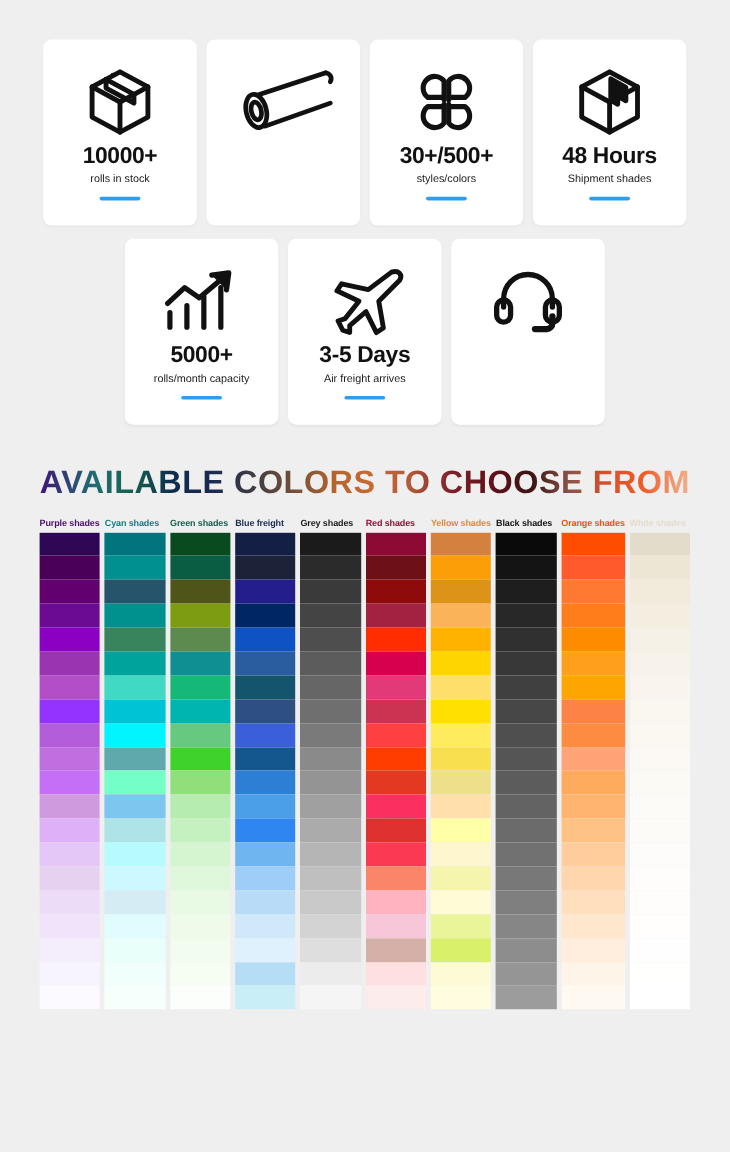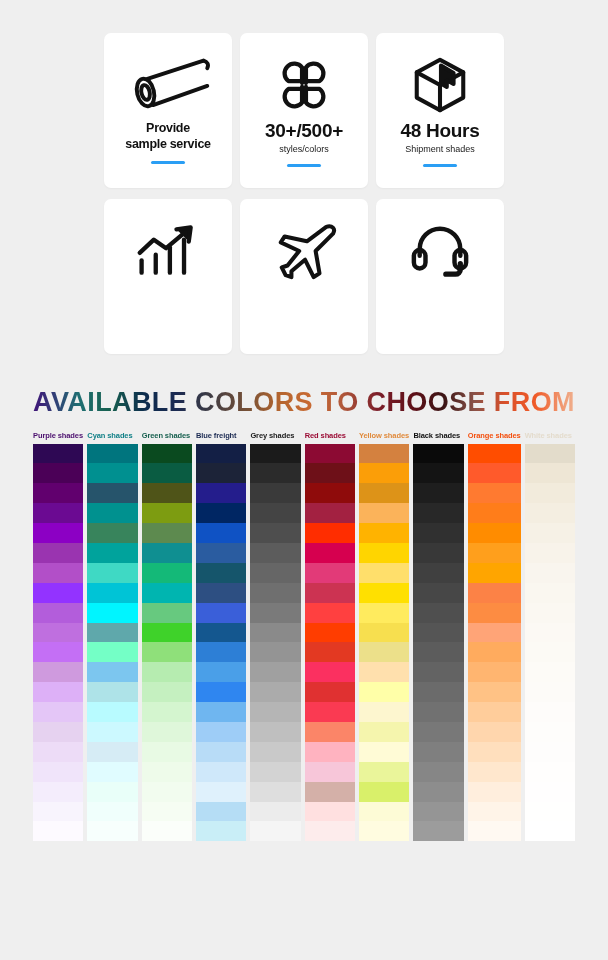--- a/index.html
+++ b/index.html
@@ -134,31 +134,44 @@
 </style>
 </head>
 <body>
 
 <div class="page">
 
   <section class="features">
     <div class="feat-row row1">
         <div class="card">
           <div class="card-icon">
+            <svg width="62" height="62" viewBox="0 0 64 64" fill="none" stroke="#111" stroke-width="4.2" stroke-linejoin="round" stroke-linecap="round">
+      <path d="M32 6 L56 19 L56 45 L32 58 L8 45 L8 19 Z"></path>
+      <path d="M8 19 L32 32 L56 19"></path>
+              <path d="M32 32 L32 58"></path>
+      <path d="M20 12.5 L44 25.5"></path>
+              <path d="M26 9 L26 9"></path>
+      <path d="M20 12.5 L20 20 L44 33 L44 25.5"></path>
+    </svg>
+          </div>
+          <div class="card-body">
+            <div class="card-title">10000+</div>
+            <div class="card-sub">rolls in stock</div>
+            <div class="card-rule" style="background: rgb(42, 158, 244);"></div>
+          </div>
+        </div>
+        <div class="card">
+          <div class="card-icon">
             <svg width="86" height="62" viewBox="0 0 92 64" fill="none" stroke="#111" stroke-width="4.2" stroke-linejoin="round" stroke-linecap="round">
       <ellipse cx="22" cy="40" rx="9" ry="15" transform="rotate(-13 22 40)"></ellipse>
       <ellipse cx="22" cy="40" rx="4.4" ry="8" transform="rotate(-13 22 40)"></ellipse>
       <path d="M24 25.5 L84 6"></path>
       <path d="M30 53.5 L88 33"></path>
       <path d="M84 6 C88 7 90 10 88 14"></path>
     </svg>
-          </div>
-          <div class="card-body">
-            <div class="card-title small">Provide<br>sample service</div>
-            <div class="card-rule" style="background: rgb(42, 158, 244);"></div>
           </div>
         </div>
         <div class="card">
           <div class="card-icon">
             <svg width="62" height="62" viewBox="0 0 64 64" fill="none" stroke="#111" stroke-width="4.4" stroke-linejoin="round" stroke-linecap="round">
       <path d="M30 30 L30 14 A10 10 0 1 0 16 28 L30 28 Z"></path>
       <path d="M34 30 L34 14 A10 10 0 1 1 48 28 L34 28 Z"></path>
       <path d="M30 34 L30 50 A10 10 0 1 1 16 36 L30 36 Z"></path>
       <path d="M34 34 L34 50 A10 10 0 1 0 48 36 L34 36 Z"></path>
     </svg>
@@ -190,26 +203,36 @@
           <div class="card-icon">
             <svg width="66" height="58" viewBox="0 0 70 60" fill="none" stroke="#111" stroke-width="4.6" stroke-linejoin="round" stroke-linecap="round">
       <path d="M7 53 L7 40"></path>
               <path d="M22 53 L22 34"></path>
       <path d="M37 53 L37 26"></path>
               <path d="M52 53 L52 18"></path>
       <path d="M5 32 L20 18 L33 27 L58 6"></path>
       <path d="M44 7 L59 5 L57 20" fill="#111" stroke-linejoin="round"></path>
     </svg>
           </div>
+          <div class="card-body">
+            <div class="card-title">5000+</div>
+            <div class="card-sub">rolls/month capacity</div>
+            <div class="card-rule" style="background: rgb(42, 158, 244);"></div>
+          </div>
         </div>
         <div class="card">
           <div class="card-icon">
             <svg width="72" height="60" viewBox="0 0 74 62" fill="none" stroke="#111" stroke-width="4.2" stroke-linejoin="round" stroke-linecap="round">
       <path d="M60 6 C66 4 70 8 67 13 L49 31 L53 54 L47 58 L38 40 L24 52 L24 58 L18 56 L14 48 L20 46 L32 31 L13 22 L17 16 L40 21 Z"></path>
     </svg>
+          </div>
+          <div class="card-body">
+            <div class="card-title">3-5 Days</div>
+            <div class="card-sub">Air freight arrives</div>
+            <div class="card-rule" style="background: rgb(42, 158, 244);"></div>
           </div>
         </div>
         <div class="card">
           <div class="card-icon">
             <svg width="62" height="60" viewBox="0 0 64 62" fill="none" stroke="#111" stroke-width="4.6" stroke-linejoin="round" stroke-linecap="round">
       <path d="M11 36 L11 29 A21 21 0 0 1 53 29 L53 36"></path>
       <rect x="5" y="30" width="12" height="19" rx="6"></rect>
       <rect x="47" y="30" width="12" height="19" rx="6"></rect>
       <path d="M53 44 L53 50 A5 5 0 0 1 48 55 L38 55" stroke-width="5.4"></path>
     </svg>

